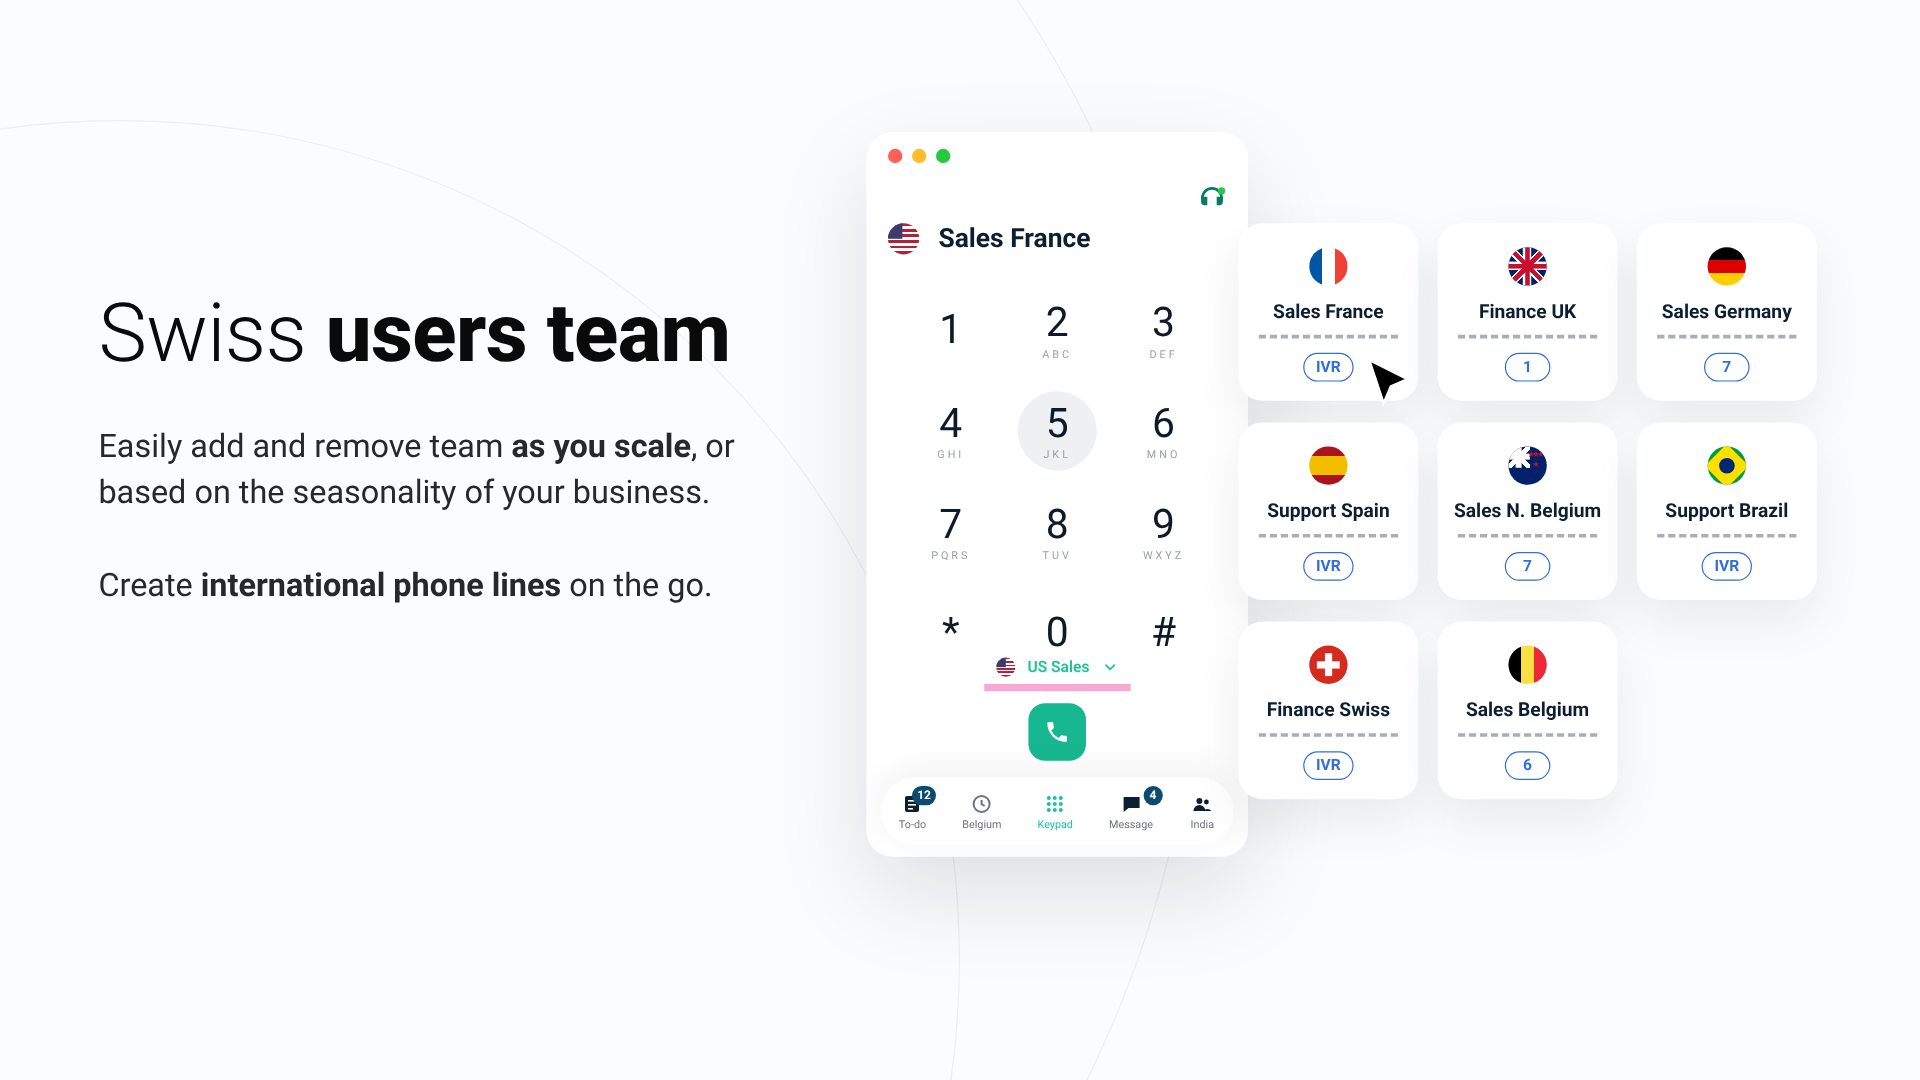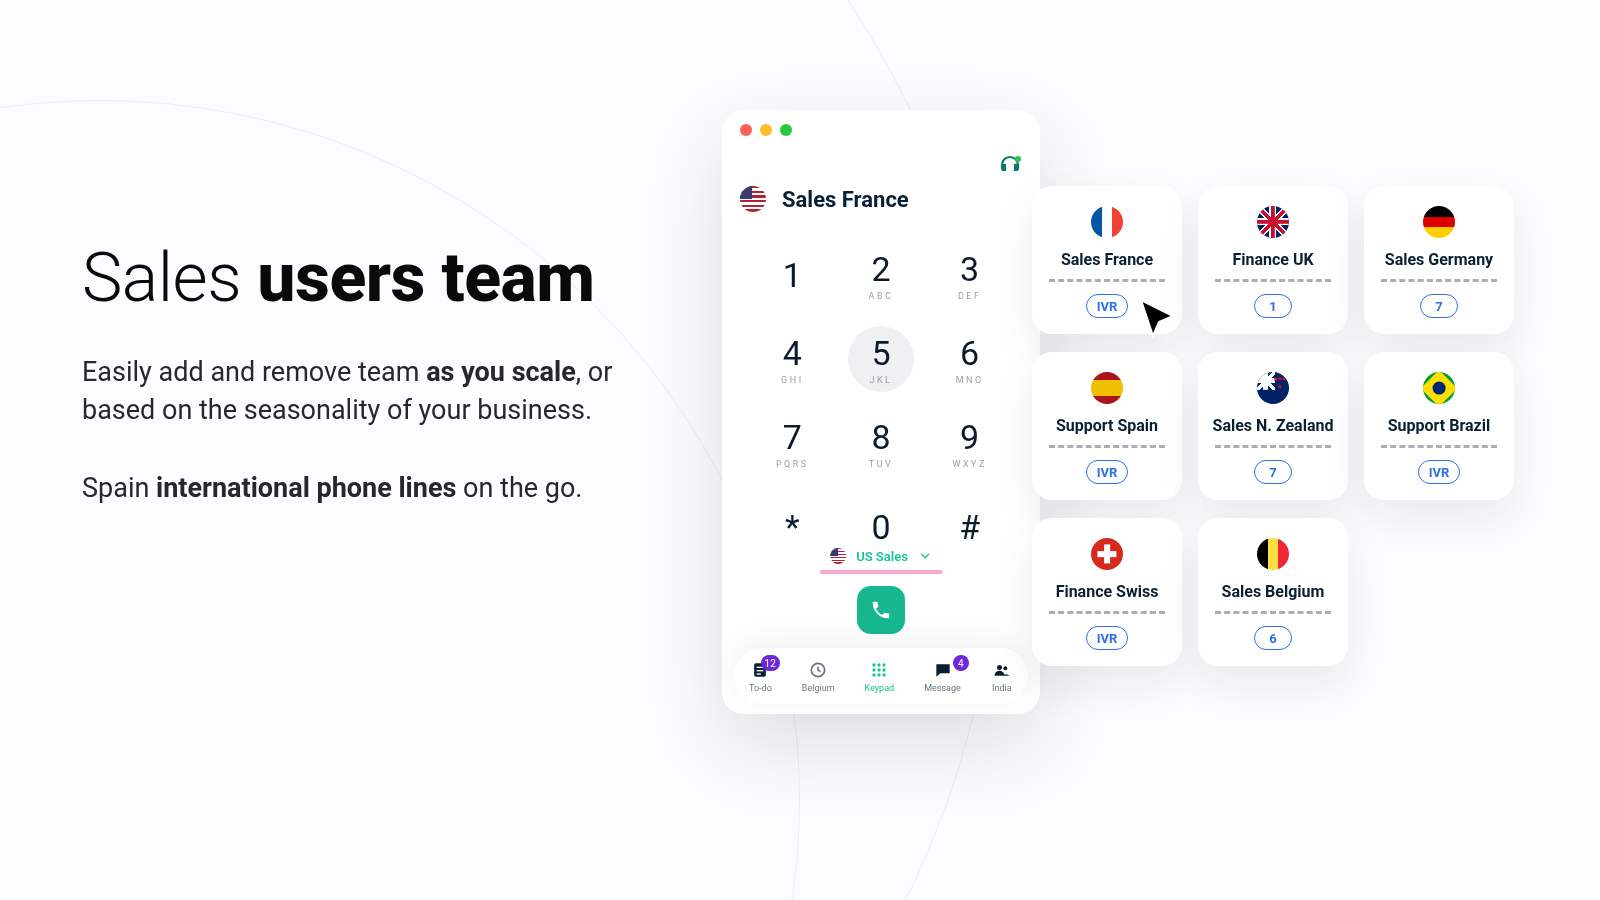--- a/index.html
+++ b/index.html
@@ -46,33 +46,33 @@
 
   
   .keypad { position: absolute; left: 26px; top: 130px; width: 266px; display: grid; grid-template-columns: repeat(3,1fr); row-gap: 14px; }
   .key { display:flex; flex-direction:column; align-items:center; justify-content:center; height:70px; cursor: pointer; }
   .key .num { font-size: 34px; font-weight: 400; color:#0c1a2b; }
   .key .sub { font-size: 9px; letter-spacing: 2.5px; color:#9aa1a9; margin-top:2px; }
   .key.pressed { position: relative; }
   .key.pressed::before { content:""; position:absolute; width:66px; height:66px; border-radius:50%; background:#eef0f2; z-index:0; }
   .key.pressed .num, .key.pressed .sub { position: relative; z-index: 1; }
 
-  .line-select { position:absolute; left:50%; transform:translateX(-50%); top:434px; display:flex; align-items:center; gap:10px; border-bottom: 4px solid #f9a8d4; padding: 4px 10px 6px; }
+  .line-select { position:absolute; left:50%; transform:translateX(-50%); top:434px; display:flex; align-items:center; gap:10px; border-bottom: 6px solid #f9a8d4; padding: 4px 10px 6px; }
   .line-select .ls-label { font-size:13px; font-weight:600; color:#1cc39a; }
   .chevron { width:14px; height:14px; }
 
   .call-btn { position:absolute; left:50%; transform:translateX(-50%); top:476px; width:48px; height:48px; border-radius:14px; background:#17b890; display:flex; align-items:center; justify-content:center; }
   .call-btn svg { width:22px; height:22px; fill:#fff; }
 
   .tabbar { position:absolute; left:12px; right:12px; bottom:10px; height:56px; background:#fff; border-radius:28px; box-shadow: 0 -6px 30px rgba(10,20,40,0.06); display:flex; justify-content:space-around; align-items:center; }
   .tab { display:flex; flex-direction:column; align-items:center; gap:2px; position:relative; }
   .tab .icon { width:22px; height:22px; display:flex; align-items:center; justify-content:center; }
   .tab .tl { font-size:9px; color:#6a7480; }
   .tab.active .tl { color:#1cc39a; }
-  .badge { position:absolute; top:-4px; right:-8px; min-width:16px; height:16px; padding:0 4px; border-radius:8px; background:#6d28d9; color:#fff; font-size:10px; font-weight:400; display:flex; align-items:center; justify-content:center; }
+  .badge { position:absolute; top:-4px; right:-8px; min-width:16px; height:16px; padding:0 4px; border-radius:8px; background:#0c4a6e; color:#fff; font-size:10px; font-weight:700; display:flex; align-items:center; justify-content:center; }
 
   
   .cards { position:absolute; left:1032px; top:186px; display:grid; grid-template-columns: repeat(3, 150px); gap: 18px 16px; }
   .card { width:150px; height:148px; background:#fff; border-radius:20px; box-shadow: 0 18px 40px rgba(10,20,40,0.08); display:flex; flex-direction:column; align-items:center; padding-top: 20px; position:relative; }
   .card .cflag { width:32px; height:32px; border-radius:50%; }
   .card .cname { font-size:16px; font-weight:700; color:#0b1f33; margin-top:12px; white-space:nowrap; }
   .dash { width:116px; height:0; border-top:3px dashed #a9afb6; margin-top:10px; }
   .pill { margin-top:12px; min-width:38px; height:24px; padding: 0 10px; border-radius:12px; border:1.5px solid #2f6fde; color:#2f6fde; font-size:13px; font-weight:700; display:flex; align-items:center; justify-content:center; }
 
   .cursor { position:absolute; left:1135px; top:296px; width:48px; height:48px; z-index: 30; }
@@ -117,27 +117,27 @@
 
 </style>
 </head>
 <body>
 
 <div class="arc a1"></div>
 <div class="arc a2"></div>
 
 <div class="copy">
   <div class="headline">
-    <span>Sales </span><b>users team</b>
+    <span>Swiss </span><b>users team</b>
   </div>
   <div class="para">
     <span>Easily add and remove team </span><b>as you scale</b><span>, or based on the seasonality of your business.</span>
   </div>
   <div class="para">
-    <span>Spain </span><b>international phone lines</b><span> on the go.</span>
+    <span>Create </span><b>international phone lines</b><span> on the go.</span>
   </div>
 </div>
 
 <div class="phone">
   <div class="traffic">
     <div class="dot red"></div>
     <div class="dot yellow"></div>
     <div class="dot green"></div>
   </div>
   <div class="status-icon">
@@ -295,21 +295,21 @@
       <div class="pill">7</div>
     </div>
     <div class="card">
       <div class="cflag fl-es"></div>
       <div class="cname">Support Spain</div>
       <div class="dash"></div>
       <div class="pill">IVR</div>
     </div>
     <div class="card">
       <div class="cflag fl-nz"></div>
-      <div class="cname">Sales N. Zealand</div>
+      <div class="cname">Sales N. Belgium</div>
       <div class="dash"></div>
       <div class="pill">7</div>
     </div>
     <div class="card">
       <div class="cflag fl-br"></div>
       <div class="cname">Support Brazil</div>
       <div class="dash"></div>
       <div class="pill">IVR</div>
     </div>
     <div class="card">

